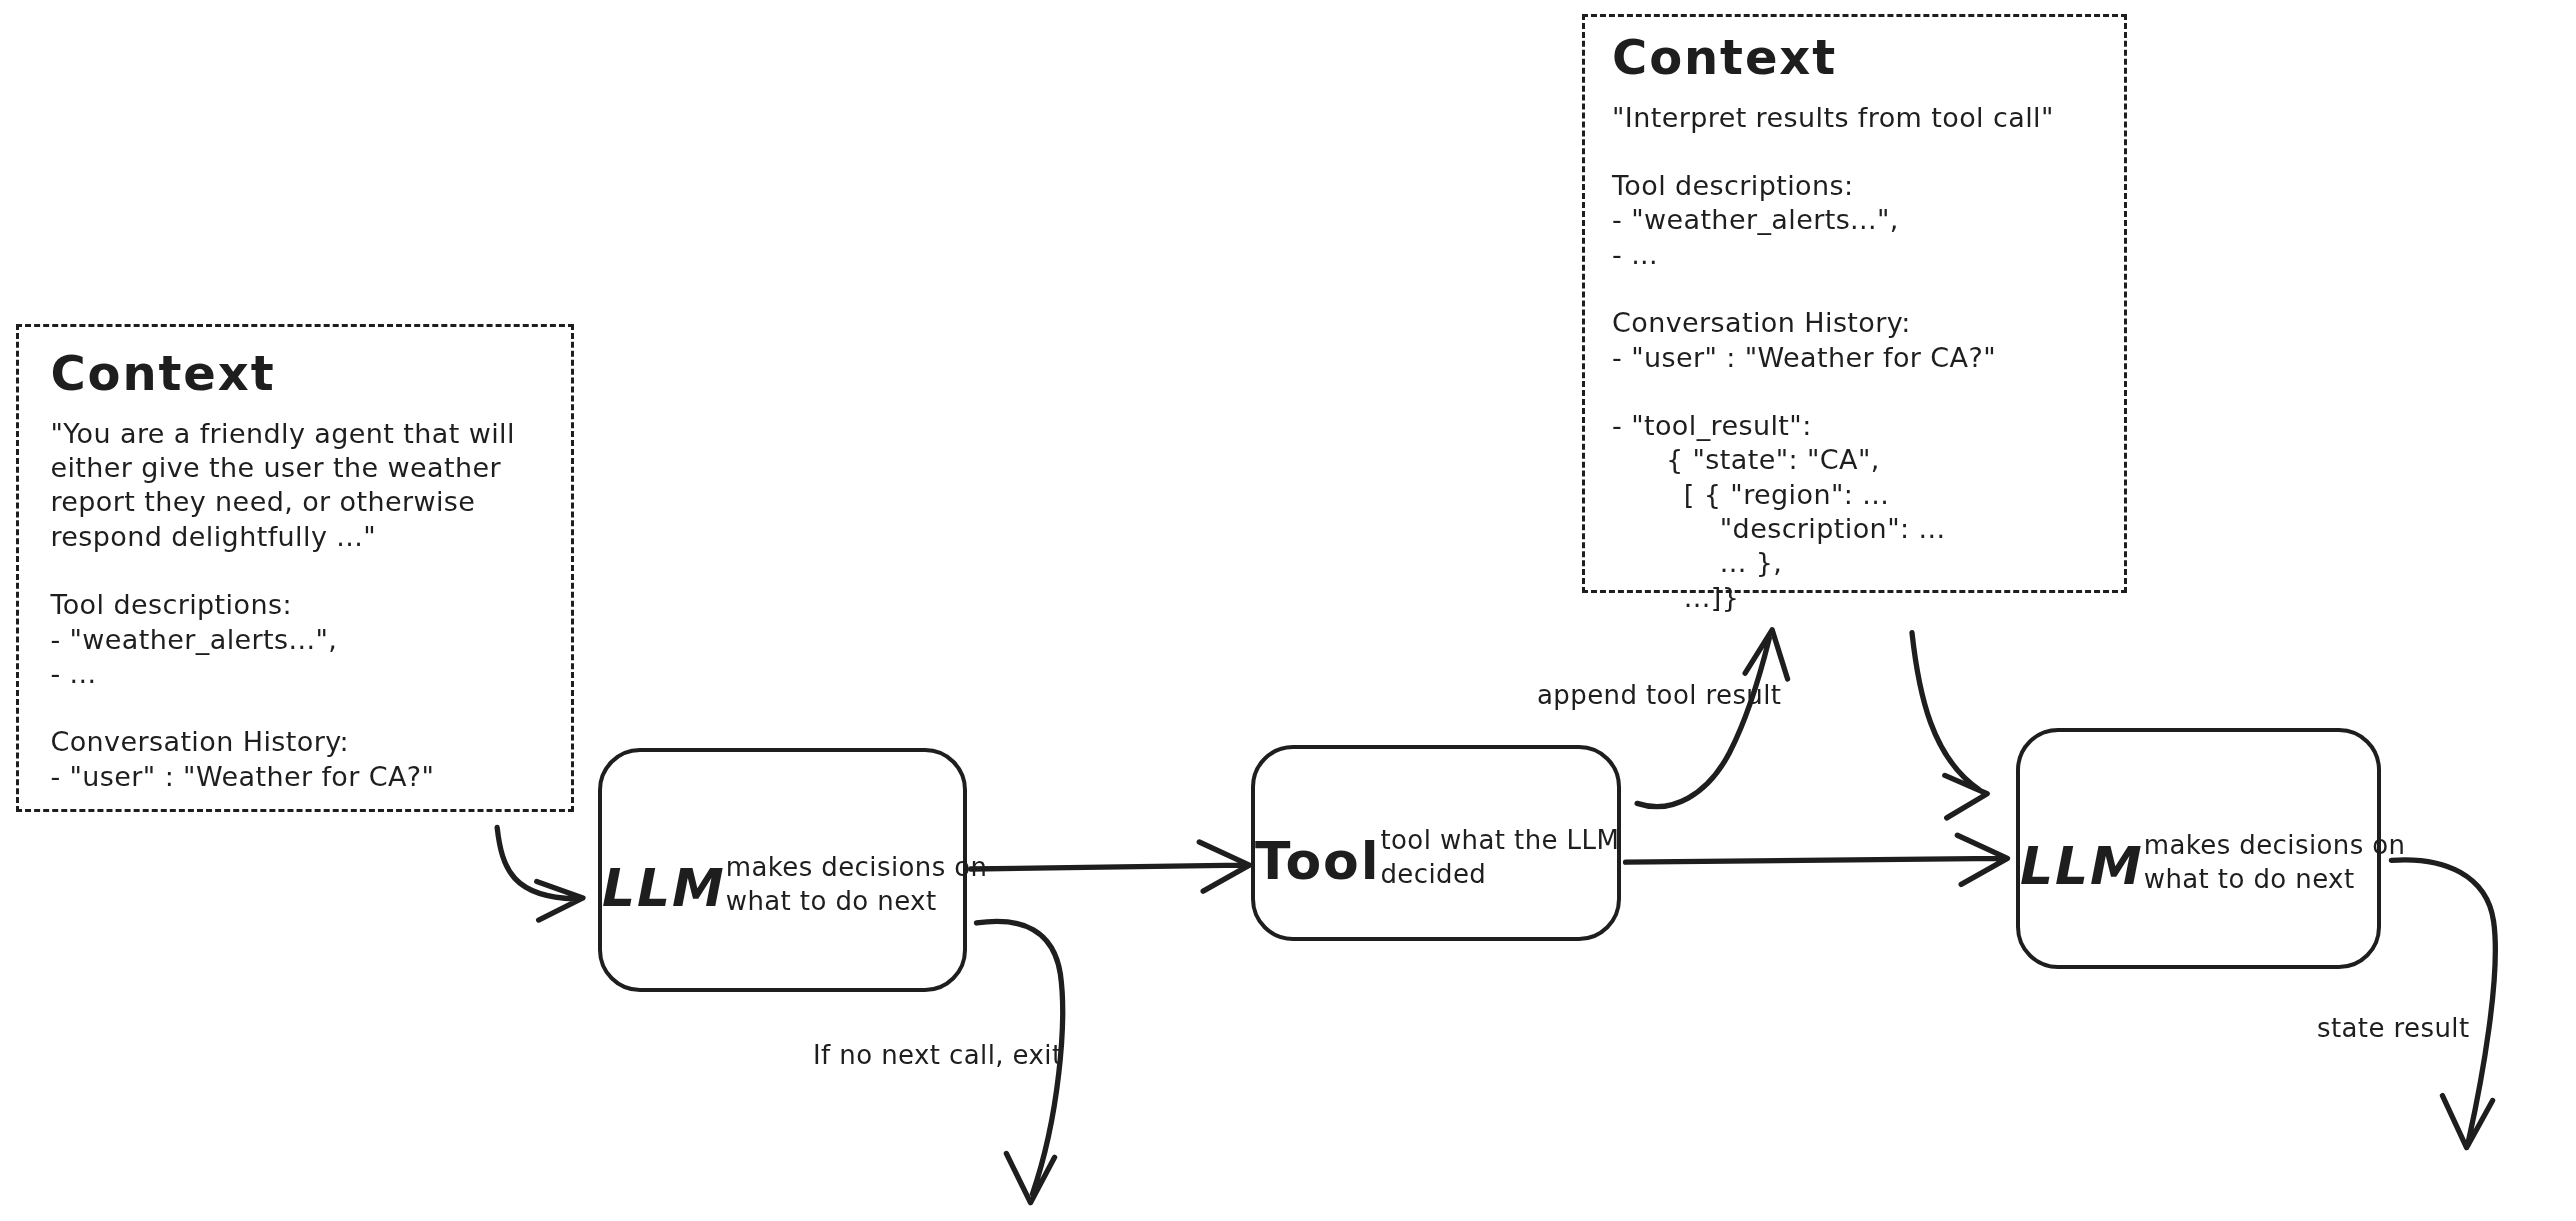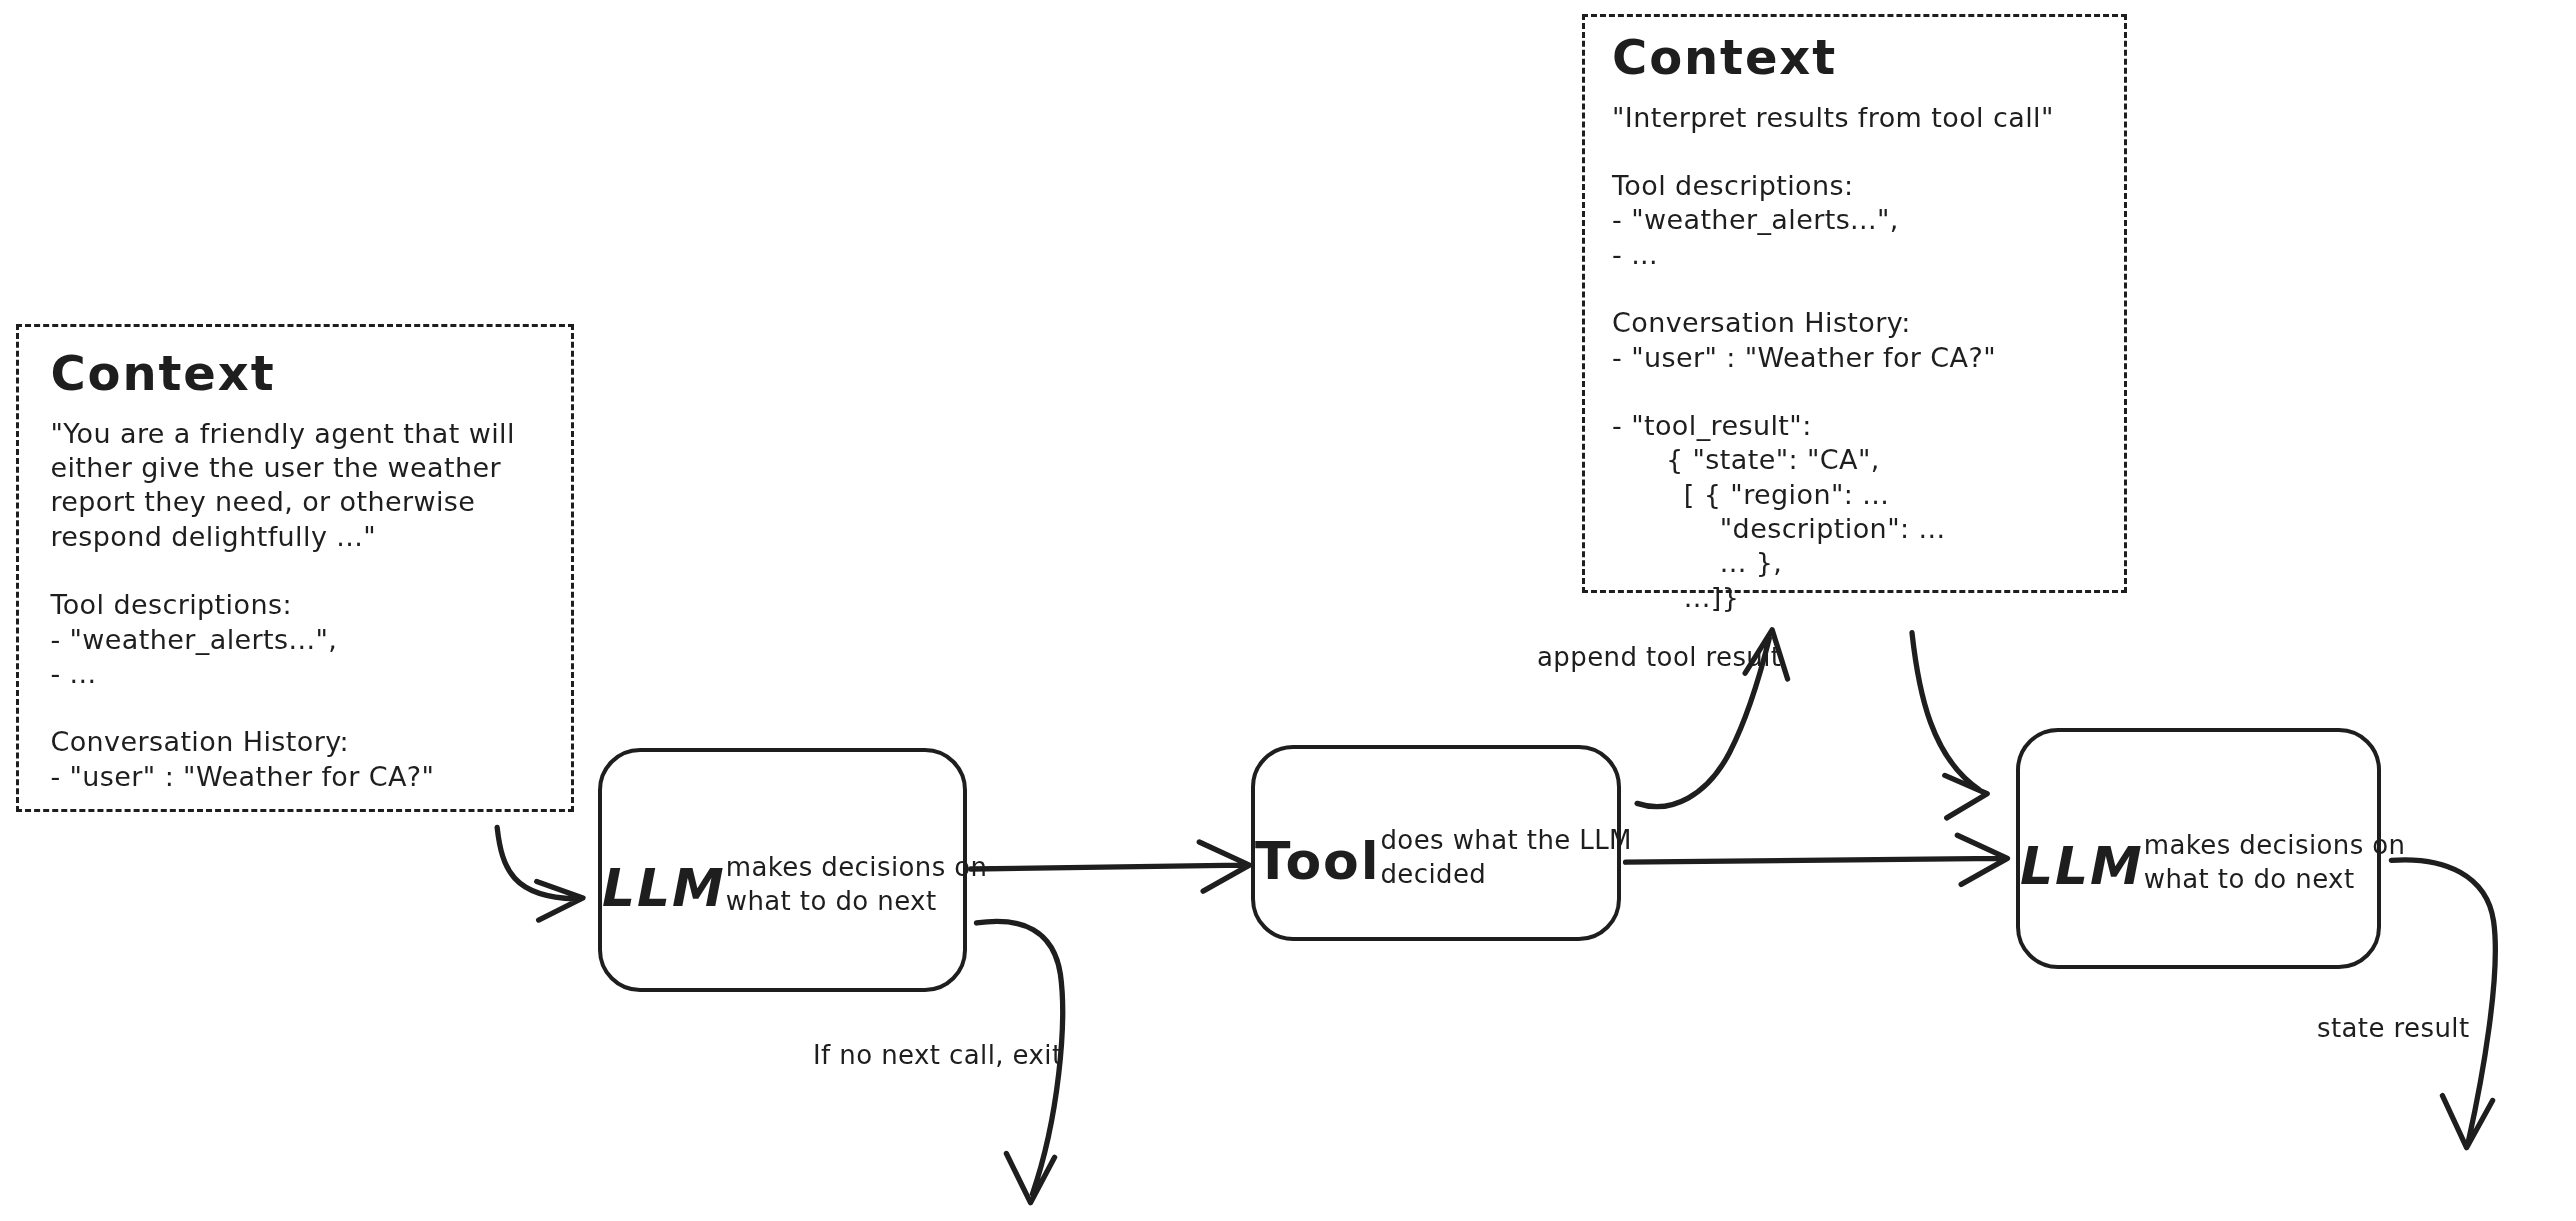--- a/index.html
+++ b/index.html
@@ -130,30 +130,30 @@
   </div>
 
   <div class="node-box" style="left:598px; top:748px; width:369px; height:244px;">
     <div class="node-title italic">LLM</div>
     <div class="node-sub">makes decisions on
 what to do next</div>
   </div>
 
   <div class="node-box" style="left:1251px; top:745px; width:370px; height:196px;">
     <div class="node-title">Tool</div>
-    <div class="node-sub">does what the LLM
+    <div class="node-sub">tool what the LLM
 decided</div>
   </div>
 
   <div class="node-box" style="left:2016px; top:728px; width:365px; height:241px;">
     <div class="node-title italic">LLM</div>
     <div class="node-sub">makes decisions on
 what to do next</div>
   </div>
 
-  <div class="edge-label" style="left:1537px; top:642px;">append tool result</div>
+  <div class="edge-label" style="left:1537px; top:680px;">append tool result</div>
 
   <div class="edge-label" style="left:813px; top:1040px;">If no next call, exit</div>
 
   <div class="edge-label" style="left:2317px; top:1013px;">state result</div>
 
 </div>
 
 
 </body></html>

